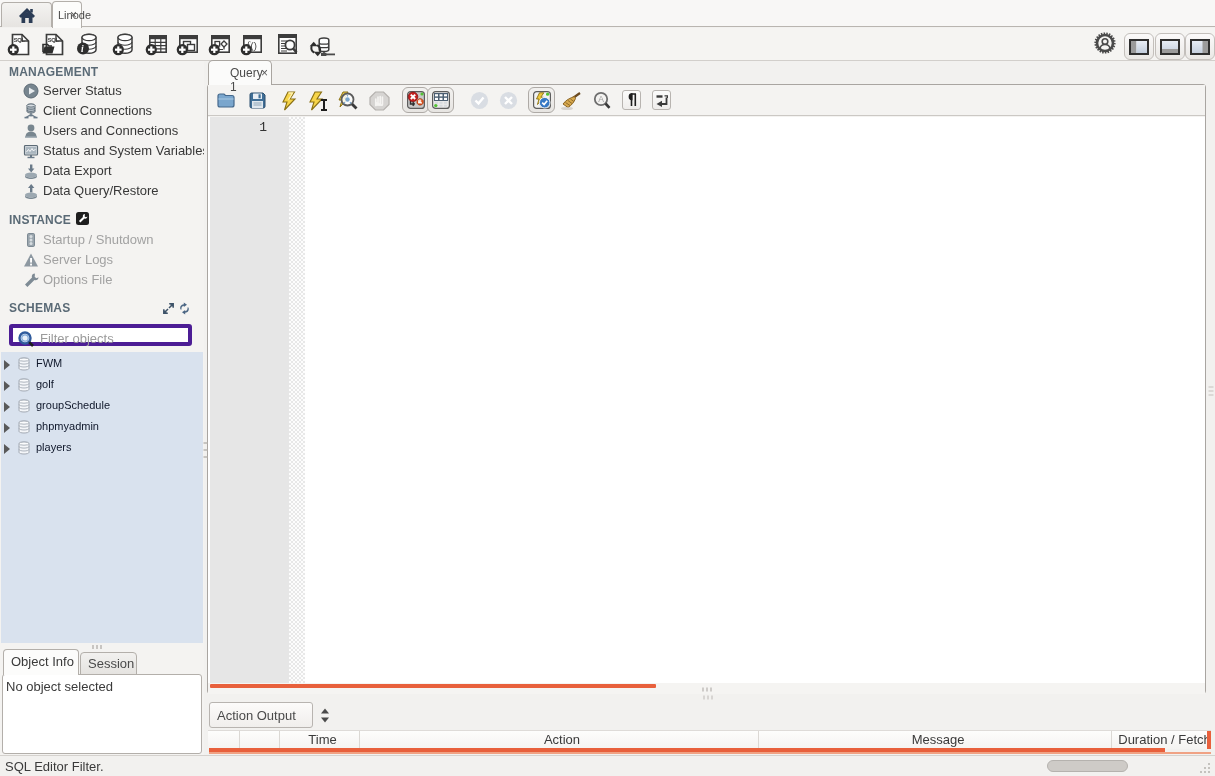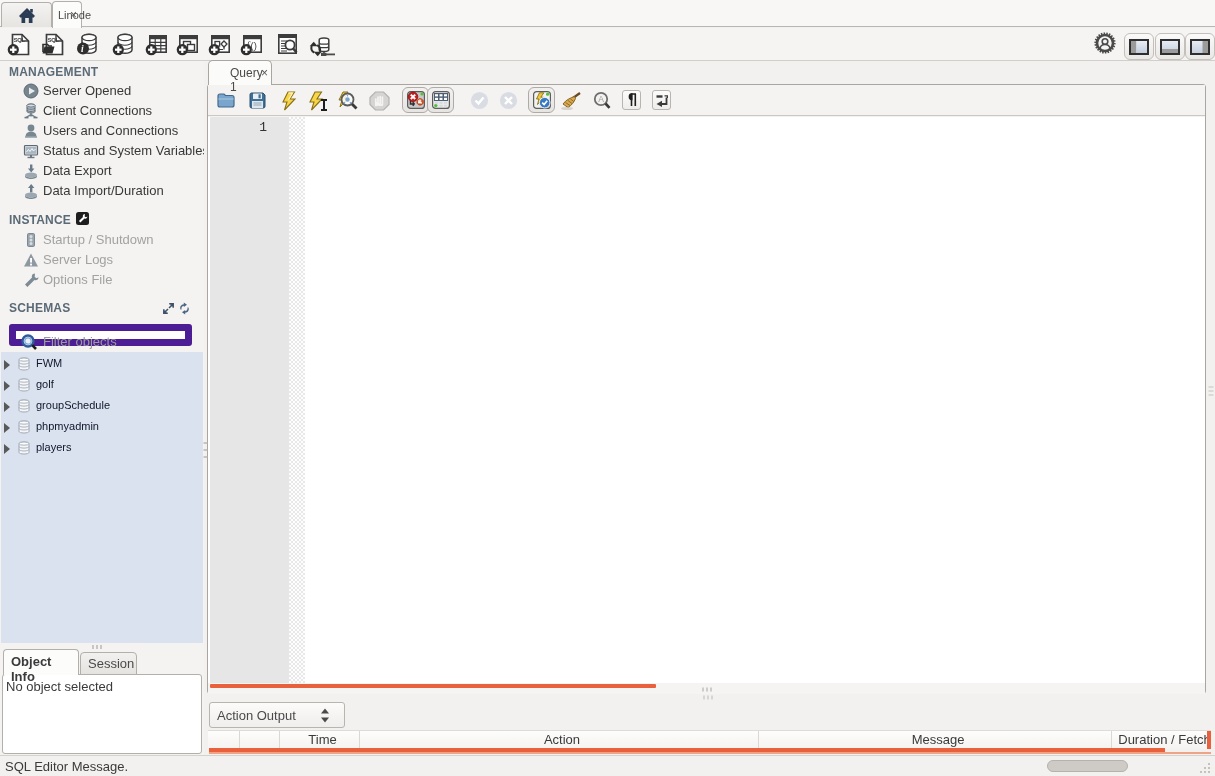--- a/index.html
+++ b/index.html
@@ -21,21 +21,21 @@
 .panelbtn { position:absolute; top:5px; width:30px; height:27px; background:linear-gradient(#fbfafa,#eae8e5); border:1px solid #c3bfbb; border-radius:6px; }
 .panelbtn svg { margin:5px auto 0 auto; }
 
 
 #sidebar { position:absolute; left:0; top:61px; width:204px; height:694px; background:#f4f3f1; overflow:hidden; }
 .sechdr { font-weight:bold; font-size:12px; color:#5a6a76; letter-spacing:0.2px; }
 .navitem { position:absolute; left:23px; height:20px; font-size:13px; color:#383838; white-space:nowrap; }
 .navitem svg { position:absolute; left:0; top:2px; }
 .navitem .t { position:absolute; left:20px; top:2px; }
 .navitem.dis .t { color:#a2a2a2; }
-#filterbox { position:absolute; left:9px; top:263px; width:183px; height:22px; background:#fff; border:7px solid #4c1d95; border-radius:3px; }
+#filterbox { position:absolute; left:9px; top:263px; width:183px; height:22px; background:#fff; border:4px solid #4c1d95; border-radius:3px; }
 #filterbox .ph { position:absolute; left:27px; top:3px; font-size:13px; color:#9b9b9b; }
 #schematree { position:absolute; left:1px; top:291px; width:202px; height:291px; background:#d9e2ee; }
 .trow { position:absolute; left:0; width:100%; height:21px; }
 .trow .exp { position:absolute; left:3px; top:5px; width:0; height:0; border-left:6px solid #595959; border-top:5px solid transparent; border-bottom:5px solid transparent; }
 .trow .dbi { position:absolute; left:17px; top:2px; }
 .trow .t { position:absolute; left:35px; top:2px; font-size:11px; color:#0f172a; }
 .oitab { position:absolute; height:26px; border:1px solid #b3afaa; border-radius:4px 4px 0 0; font-size:13px; }
 #oitab1 { left:3px; top:649px; width:76px; background:#fcfcfb; border-bottom:none; z-index:2; color:#3a3a3a; }
 #oitab2 { left:80px; top:652px; height:23px; width:57px; background:linear-gradient(#f2f1ef,#e5e3e0); color:#4a4a4a; }
 #oibox { position:absolute; left:2px; top:674px; width:200px; height:80px; background:#fff; border:1px solid #b3afaa; border-radius:3px; }
@@ -53,21 +53,21 @@
 #editor { position:absolute; left:0; top:32px; width:997px; height:566px; background:#fff; }
 #gutter { position:absolute; left:2px; top:0; width:79px; height:566px; background:#e6e6e6; }
 #gutter .n { position:absolute; right:22px; top:3px; font-family:"Liberation Mono",monospace; font-size:13px; color:#333; }
 #fold { position:absolute; left:81px; top:0; width:16px; height:566px;
   background-image: conic-gradient(#e8e8e8 25%, #fdfdfd 0 50%, #e8e8e8 0 75%, #fdfdfd 0);
   background-size: 4px 4px; }
 #hscroll { position:absolute; left:0; top:598px; width:997px; height:11px; background:#f5f4f2; }
 #hscroll .thumb { position:absolute; left:2px; top:1px; width:446px; height:4px; background:#e8603c; border-radius:1px; }
 
 
-#combo { position:absolute; left:209px; top:702px; width:136px; height:26px; background:linear-gradient(#fcfbfa,#f0eeec); border:1px solid #b8b4b0; border-radius:3px; }
+#combo { position:absolute; left:209px; top:702px; width:104px; height:26px; background:linear-gradient(#fcfbfa,#f0eeec); border:1px solid #b8b4b0; border-radius:3px; }
 #combo .lbl { position:absolute; left:7px; top:5px; font-size:13px; color:#4a4a4a; }
 #grid { position:absolute; left:208px; top:730px; width:1003px; height:25px; }
 #gridhdr { position:absolute; left:0; top:0; width:1003px; height:19px; background:linear-gradient(#fdfdfc,#f4f3f1); border-top:1px solid #dedbd8;text-align:center; }
 #gridhdr .col { position:absolute; top:0; height:19px; border-left:1px solid #dbd8d4; font-size:13px; color:#3a3a3a; padding:1px 0 0 6px; }
 #ghbar { position:absolute; left:1px; top:18px; width:956px; height:4px; background:#e8603c; }
 #ghbar2 { position:absolute; left:1px; top:22px; width:1002px; height:2px; background:#f0a284; }
 #gvbar { position:absolute; left:999px; top:1px; width:4px; height:18px; background:#e8603c; }
 
 
 #statusbar { position:absolute; left:0; top:755px; width:1215px; height:21px; background:#f2f1ef; border-top:1px solid #d5d2ce; }
@@ -223,21 +223,21 @@
     </div>
 </div>
 
 <div id="sidebar">
   <div class="sechdr abs" style="left:9px; top:4px;">MANAGEMENT</div>
   <div class="navitem" style="top:20px;">
     <svg width="16" height="16" viewBox="0 0 16 16">
         <circle cx="8" cy="8" r="7" fill="#77858f" stroke="#5c6a75" stroke-width="1"></circle>
         <path d="M6 4.5 L12 8 L6 11.5 Z" fill="#e8ecef"></path>
       </svg>
-    <span class="t">Server Opened</span>
+    <span class="t">Server Status</span>
     </div>
   <div class="navitem" style="top:40px;">
     <svg width="16" height="16" viewBox="0 0 16 16">
         <path d="M4 2.5 C4 1.6 5.8 1 8 1 C10.2 1 12 1.6 12 2.5 L12 8.5 C12 9.4 10.2 10 8 10 C5.8 10 4 9.4 4 8.5 Z" fill="#aeb8c0" stroke="#5c6a75" stroke-width="1"></path>
         <ellipse cx="8" cy="2.5" rx="4" ry="1.5" fill="#d7dde2" stroke="#5c6a75" stroke-width="0.8"></ellipse>
         <path d="M4 4.8 C4 5.7 5.8 6.3 8 6.3 C10.2 6.3 12 5.7 12 4.8 M4 7 C4 7.9 5.8 8.5 8 8.5 C10.2 8.5 12 7.9 12 7" fill="none" stroke="#5c6a75" stroke-width="0.8"></path>
         <path d="M8 10 L8 12.5 M3 14.5 L8 11.5 L13 14.5" stroke="#6a7a89" stroke-width="1.4" fill="none"></path>
         <rect x="1.5" y="13.8" width="4" height="1.6" fill="#6a7a89"></rect>
         <rect x="10.5" y="13.8" width="4" height="1.6" fill="#6a7a89"></rect>
         <rect x="6.5" y="11.8" width="3" height="1.6" fill="#6a7a89"></rect>
@@ -271,21 +271,21 @@
       </svg>
     <span class="t">Data Export</span>
     </div>
   <div class="navitem" style="top:120px;">
     <svg width="16" height="16" viewBox="0 0 16 16">
         <rect x="7" y="4.5" width="2.4" height="5" fill="#6a7a89"></rect>
         <path d="M5 5 L8.2 1 L11.4 5 Z" fill="#6a7a89"></path>
         <ellipse cx="8" cy="12" rx="6" ry="2.6" fill="#9ca8b1"></ellipse>
         <path d="M2 12 L2 13.5 C2 14.9 4.7 16 8 16 C11.3 16 14 14.9 14 13.5 L14 12 C14 13.4 11.3 14.5 8 14.5 C4.7 14.5 2 13.4 2 12 Z" fill="#7b8994"></path>
       </svg>
-    <span class="t">Data Import/Duration</span>
+    <span class="t">Data Query/Restore</span>
     </div>
   <div class="sechdr abs" style="left:9px; top:152px;">INSTANCE</div>
   <svg class="abs" style="left:76px; top:151px;" width="13" height="13" viewBox="0 0 13 13">
       <rect x="0" y="0" width="13" height="13" rx="2.5" fill="#1e1e1e"></rect>
       <path d="M9.5 2 C8.2 2 7.2 3 7.2 4.3 C7.2 4.6 7.3 4.9 7.4 5.2 L3 9.6 L4.6 11.2 L9 6.8 C9.3 6.9 9.6 7 9.9 7 C11.2 7 12.2 6 12.2 4.7 L10.7 5.5 L9.2 4.5 L9.4 2.9 Z" fill="#fff" transform="scale(0.92) translate(0.2,0.3)"></path>
     </svg>
   <div class="navitem dis" style="top:169px;">
     <svg width="16" height="16" viewBox="0 0 16 16">
         <rect x="4.5" y="1.5" width="7" height="13" rx="1.2" fill="#9aa5ad" stroke="#7c8993" stroke-width="1"></rect>
         <circle cx="8" cy="4.6" r="1.5" fill="#d7dde1"></circle>
@@ -371,21 +371,21 @@
         </svg>
         <span class="t">players</span>
       </div>
   </div>
   <svg class="abs" style="left:92px; top:583px;" width="20" height="6" viewBox="0 0 20 6">
       <path d="M1 1 V5 M5 1 V5 M9 1 V5" stroke="#b9b6b2" stroke-width="1.5"></path>
     </svg>
 </div>
 
 <div class="oitab" id="oitab1">
-    <span style="position:absolute;left:7px;top:4px;font-weight:bold;">Object Info</span>
+    <span style="position:absolute;left:7px;top:4px;">Object Info</span>
   </div>
 <div class="oitab" id="oitab2">
     <span style="position:absolute;left:7px;top:3px;">Session</span>
   </div>
 <div id="oibox">
     <span class="t">No object selected</span>
   </div>
 
     <div class="abs" style="left:243px; top:101px; width:2px; height:2px; background:#c9c6c2;"></div>
 <div class="abs" style="left:395px; top:101px; width:2px; height:2px; background:#c9c6c2;"></div>
@@ -560,21 +560,21 @@
     <div class="col" style="left:151px; width:399px;">Action</div>
     <div class="col" style="left:550px; width:353px;">Message</div>
     <div class="col" style="left:903px; width:100px;">Duration / Fetch</div>
   </div>
   <div id="ghbar"></div>
   <div id="ghbar2"></div>
   <div id="gvbar"></div>
 </div>
 
 <div id="statusbar">
-  <span class="t">SQL Editor Message.</span>
+  <span class="t">SQL Editor Filter.</span>
   <span class="pill"></span>
   <svg class="abs" style="left:1198px; top:6px;" width="13" height="13" viewBox="0 0 13 13">
     <g fill="#b5b2ae">
         <circle cx="11" cy="2" r="1"></circle>
         <circle cx="7" cy="6" r="1"></circle>
         <circle cx="11" cy="6" r="1"></circle>
         <circle cx="3" cy="10" r="1"></circle>
         <circle cx="7" cy="10" r="1"></circle>
         <circle cx="11" cy="10" r="1"></circle>
       </g>

